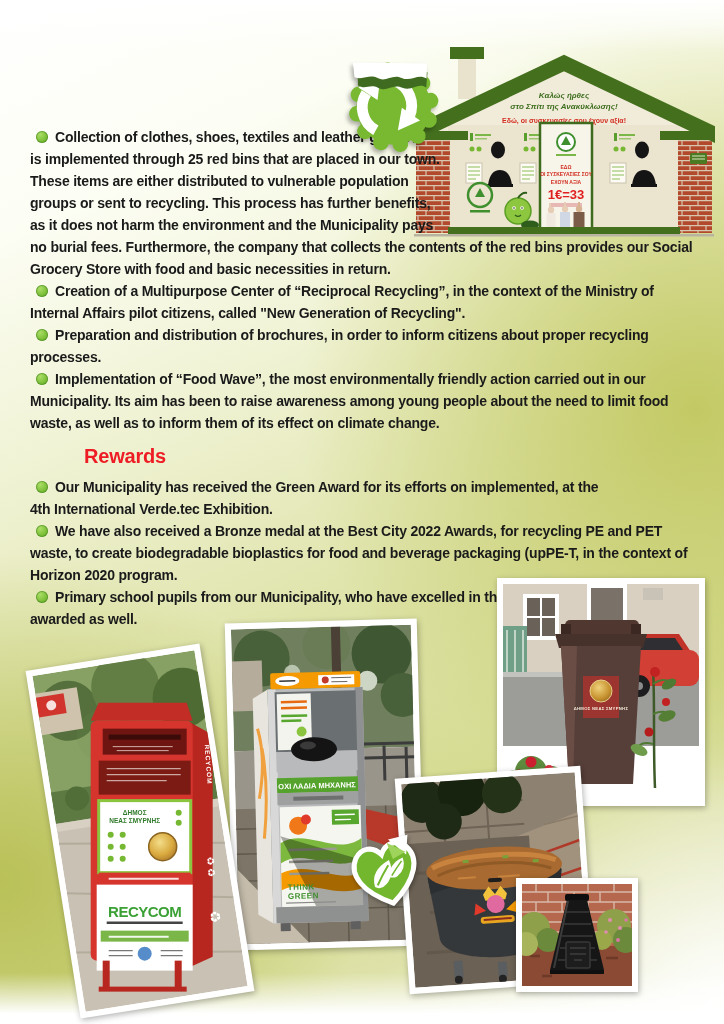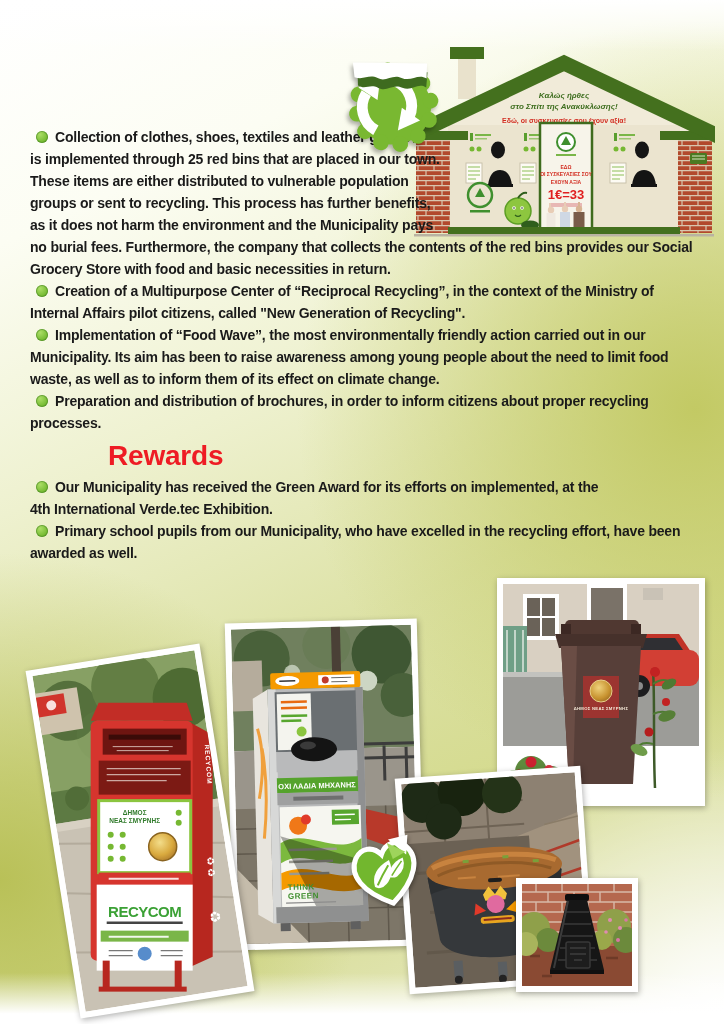--- a/index.html
+++ b/index.html
@@ -14,21 +14,21 @@
       radial-gradient(42% 26% at 100% 99%, rgba(255,255,255,.95) 0%, rgba(255,255,255,0) 100%),
       linear-gradient(155deg,#ffffff 0%,#fcfdf3 18%,#eef1cf 38%,#dde2a6 58%,#d5db90 74%,#e3e6b8 90%,#f6f7e8 100%);}
   .text-area{position:absolute;left:0;top:0;width:724px;box-sizing:border-box;
     padding:126px 30px 0;z-index:2;color:#1a1a1a;font-size:14px;line-height:22px;
     font-weight:600;letter-spacing:-0.2px;}
   .bullet{margin:0;}
   .bullet-text{white-space:pre-line;}
   .dot{display:inline-block;width:12px;height:12px;border-radius:50%;
     background:radial-gradient(circle at 35% 30%,#abde66,#76bb33 65%,#5c9e25);
     box-shadow:inset 0 0 0 1px rgba(70,130,35,.55);margin:0 7px 0 6px;vertical-align:-1px;}
-  .rewards-heading{margin:4px 0 2px 78px;font-size:28px;line-height:36px;font-weight:700;color:#ee1c24;}
+  .rewards-heading{margin:4px 0 2px 54px;font-size:20px;line-height:36px;font-weight:700;color:#ee1c24;}
   .house{position:absolute;left:413px;top:45px;z-index:2;}
   .stamp{position:absolute;left:336px;top:44px;z-index:3;filter:drop-shadow(-2px 3px 2px rgba(0,0,0,.3));}
   .photo{position:absolute;background:#fff;padding:6px;box-shadow:1px 2px 6px rgba(0,0,0,.3);}
   .photo svg{display:block;}
   .ph-red{left:52px;top:655px;transform:rotate(-9deg);z-index:4;}
   .ph-machine{left:229px;top:621px;transform:rotate(-1.5deg);z-index:3;}
   .ph-brown{left:497px;top:578px;z-index:3;}
   .ph-composter{left:402px;top:772px;transform:rotate(-4deg);z-index:5;}
   .ph-black{left:516px;top:878px;z-index:6;}
   .heart{position:absolute;left:344px;top:834px;z-index:7;filter:drop-shadow(1px 2px 2px rgba(0,0,0,.35));}
@@ -185,25 +185,26 @@
   </svg>
 
   <div class="text-area">
     <p class="bullet"><span class="dot"></span><span class="bullet-text">Collection of clothes, shoes, textiles and leather goods
 is implemented through 25 red bins that are placed in our town.
 These items are either distributed to vulnerable population
 groups or sent to recycling. This process has further benefits,
 as it does not harm the environment and the Municipality pays
 no burial fees. Furthermore, the company that collects the contents of the red bins provides our Social Grocery Store with food and basic necessities in return.</span></p>
     <p class="bullet"><span class="dot"></span><span class="bullet-text">Creation of a Multipurpose Center of “Reciprocal Recycling”, in the context of the Ministry of Internal Affairs pilot citizens, called "New Generation of Recycling".</span></p>
+    <p class="bullet"><span class="dot"></span><span class="bullet-text">Preparation and distribution of brochures, in order to inform citizens about proper recycling processes.</span></p>
     <p class="bullet"><span class="dot"></span><span class="bullet-text">Implementation of “Food Wave”, the most environmentally friendly action carried out in our Municipality. Its aim has been to raise awareness among young people about the need to limit food waste, as well as to inform them of its effect on climate change.</span></p>
-    <p class="bullet"><span class="dot"></span><span class="bullet-text">Preparation and distribution of brochures, in order to inform citizens about proper recycling processes.</span></p>
     <h2 class="rewards-heading">Rewards</h2>
     <p class="bullet"><span class="dot"></span><span class="bullet-text">Our Municipality has received the Green Award for its efforts on implemented, at the
 4th International Verde.tec Exhibition.</span></p>
+    <p class="bullet"><span class="dot"></span><span class="bullet-text">We have also received a Bronze medal at the Best City 2022 Awards, for recycling PE and PET waste, to create biodegradable bioplastics for food and beverage packaging (upPE-T, in the context of Horizon 2020 program.</span></p>
     <p class="bullet"><span class="dot"></span><span class="bullet-text">Primary school pupils from our Municipality, who have excelled in the recycling effort, have been awarded as well.</span></p>
   </div>
 
   <div class="photo ph-red">
     <svg width="164" height="340" viewBox="0 0 164 340">
       <rect width="164" height="150" fill="#87a064"></rect>
       <circle cx="30" cy="40" r="30" fill="#55703c"></circle>
         <circle cx="90" cy="25" r="34" fill="#637e44"></circle>
       <circle cx="145" cy="45" r="30" fill="#4e6b33"></circle>
         <circle cx="60" cy="70" r="26" fill="#72905022"></circle>

